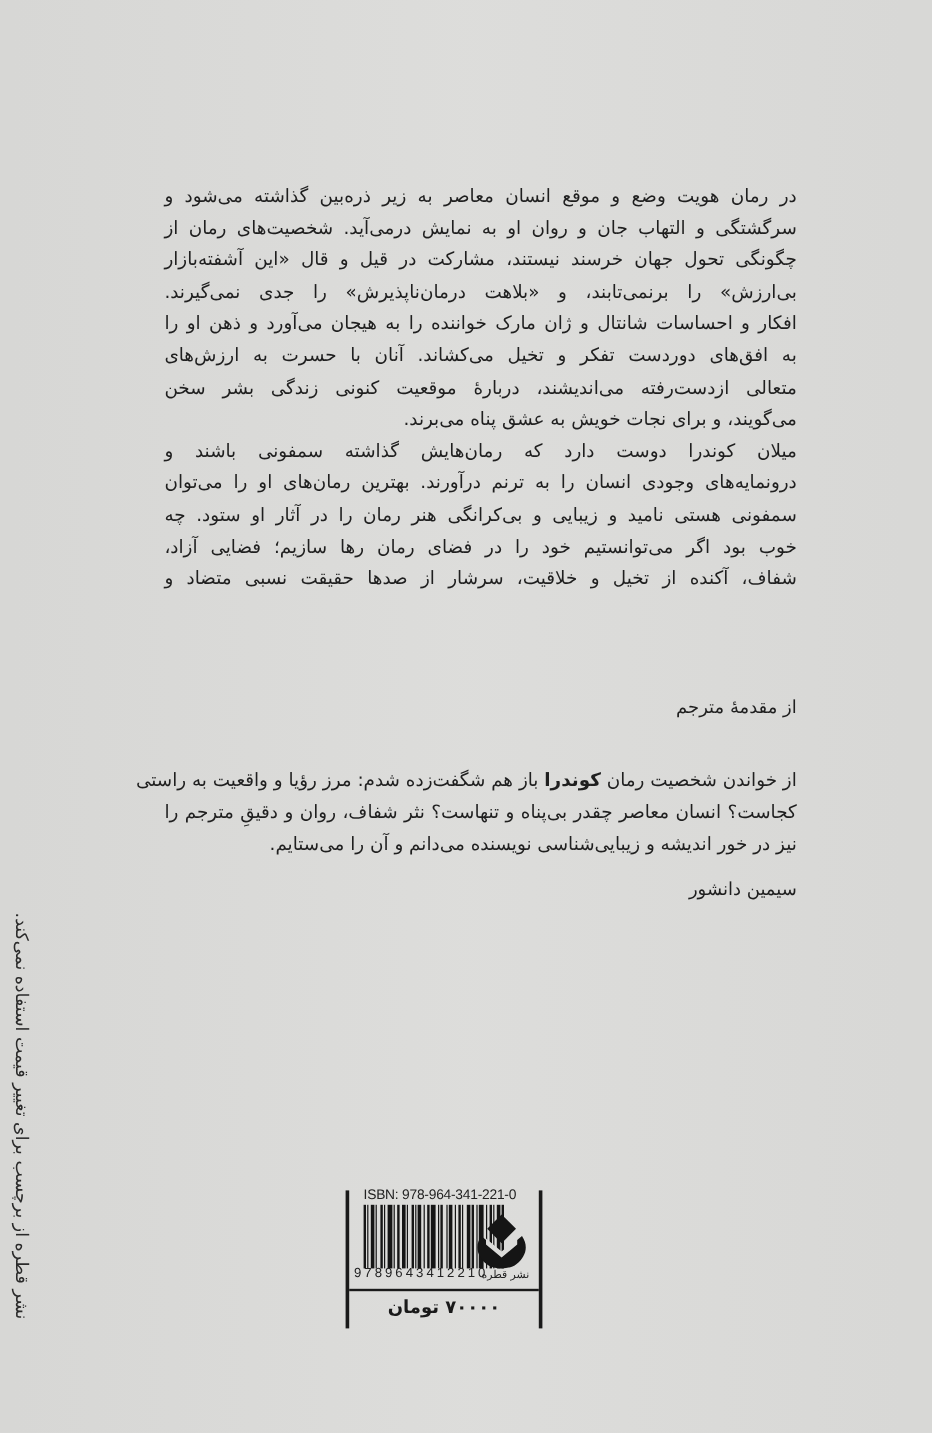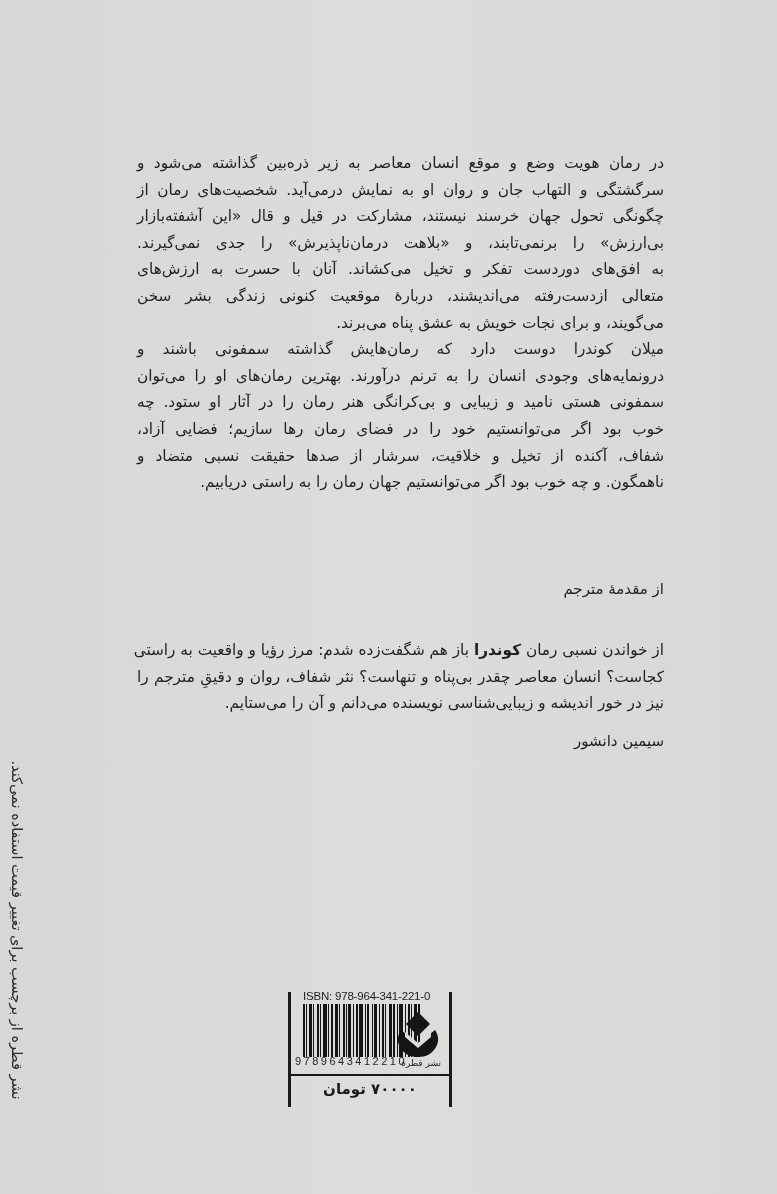--- a/index.html
+++ b/index.html
@@ -175,35 +175,35 @@
 </head>
 <body>
 
 <div class="cover">
 
   <div class="text-block" id="block-intro">
     <span class="line">در رمان هویت وضع و موقع انسان معاصر به زیر ذره‌بین گذاشته می‌شود و</span>
     <span class="line">سرگشتگی و التهاب جان و روان او به نمایش درمی‌آید. شخصیت‌های رمان از</span>
     <span class="line">چگونگی تحول جهان خرسند نیستند، مشارکت در قیل و قال «این آشفته‌بازار</span>
     <span class="line">بی‌ارزش» را برنمی‌تابند، و «بلاهت درمان‌ناپذیرش» را جدی نمی‌گیرند.</span>
+    <span class="line">افکار و احساسات شانتال و ژان مارک خواننده را به هیجان می‌آورد و ذهن او را</span>
     <span class="line">به افق‌های دوردست تفکر و تخیل می‌کشاند. آنان با حسرت به ارزش‌های</span>
     <span class="line">متعالی ازدست‌رفته می‌اندیشند، دربارهٔ موقعیت کنونی زندگی بشر سخن</span>
     <span class="line last">می‌گویند، و برای نجات خویش به عشق پناه می‌برند.</span>
     <span class="line">میلان کوندرا دوست دارد که رمان‌هایش گذاشته سمفونی باشند و</span>
     <span class="line">درونمایه‌های وجودی انسان را به ترنم درآورند. بهترین رمان‌های او را می‌توان</span>
     <span class="line">سمفونی هستی نامید و زیبایی و بی‌کرانگی هنر رمان را در آثار او ستود. چه</span>
     <span class="line">خوب بود اگر می‌توانستیم خود را در فضای رمان رها سازیم؛ فضایی آزاد،</span>
     <span class="line">شفاف، آکنده از تخیل و خلاقیت، سرشار از صدها حقیقت نسبی متضاد و</span>
-    <span class="line last">ناهمگون. و چه خوب بود اگر می‌توانستیم جهان رمان را به راستی دریابیم.</span>
   </div>
 
   <div id="intro-source">از مقدمهٔ مترجم</div>
 
   <div class="text-block" id="block-quote">
-    <span class="line"><span>از خواندن نسبی رمان </span><span class="bold-name">کوندرا</span><span> باز هم شگفت‌زده شدم: مرز رؤیا و واقعیت به راستی</span></span>
+    <span class="line"><span>از خواندن شخصیت رمان </span><span class="bold-name">کوندرا</span><span> باز هم شگفت‌زده شدم: مرز رؤیا و واقعیت به راستی</span></span>
     <span class="line">کجاست؟ انسان معاصر چقدر بی‌پناه و تنهاست؟ نثر شفاف، روان و دقیقِ مترجم را</span>
     <span class="line last">نیز در خور اندیشه و زیبایی‌شناسی نویسنده می‌دانم و آن را می‌ستایم.</span>
   </div>
 
   <div id="quote-author">سیمین دانشور</div>
 
   <div id="barcode-box">
     <div id="isbn-label">ISBN: 978-964-341-221-0</div>
     <div id="barcode-bars">
       <span style="width:2px;margin-right:1px"></span>

